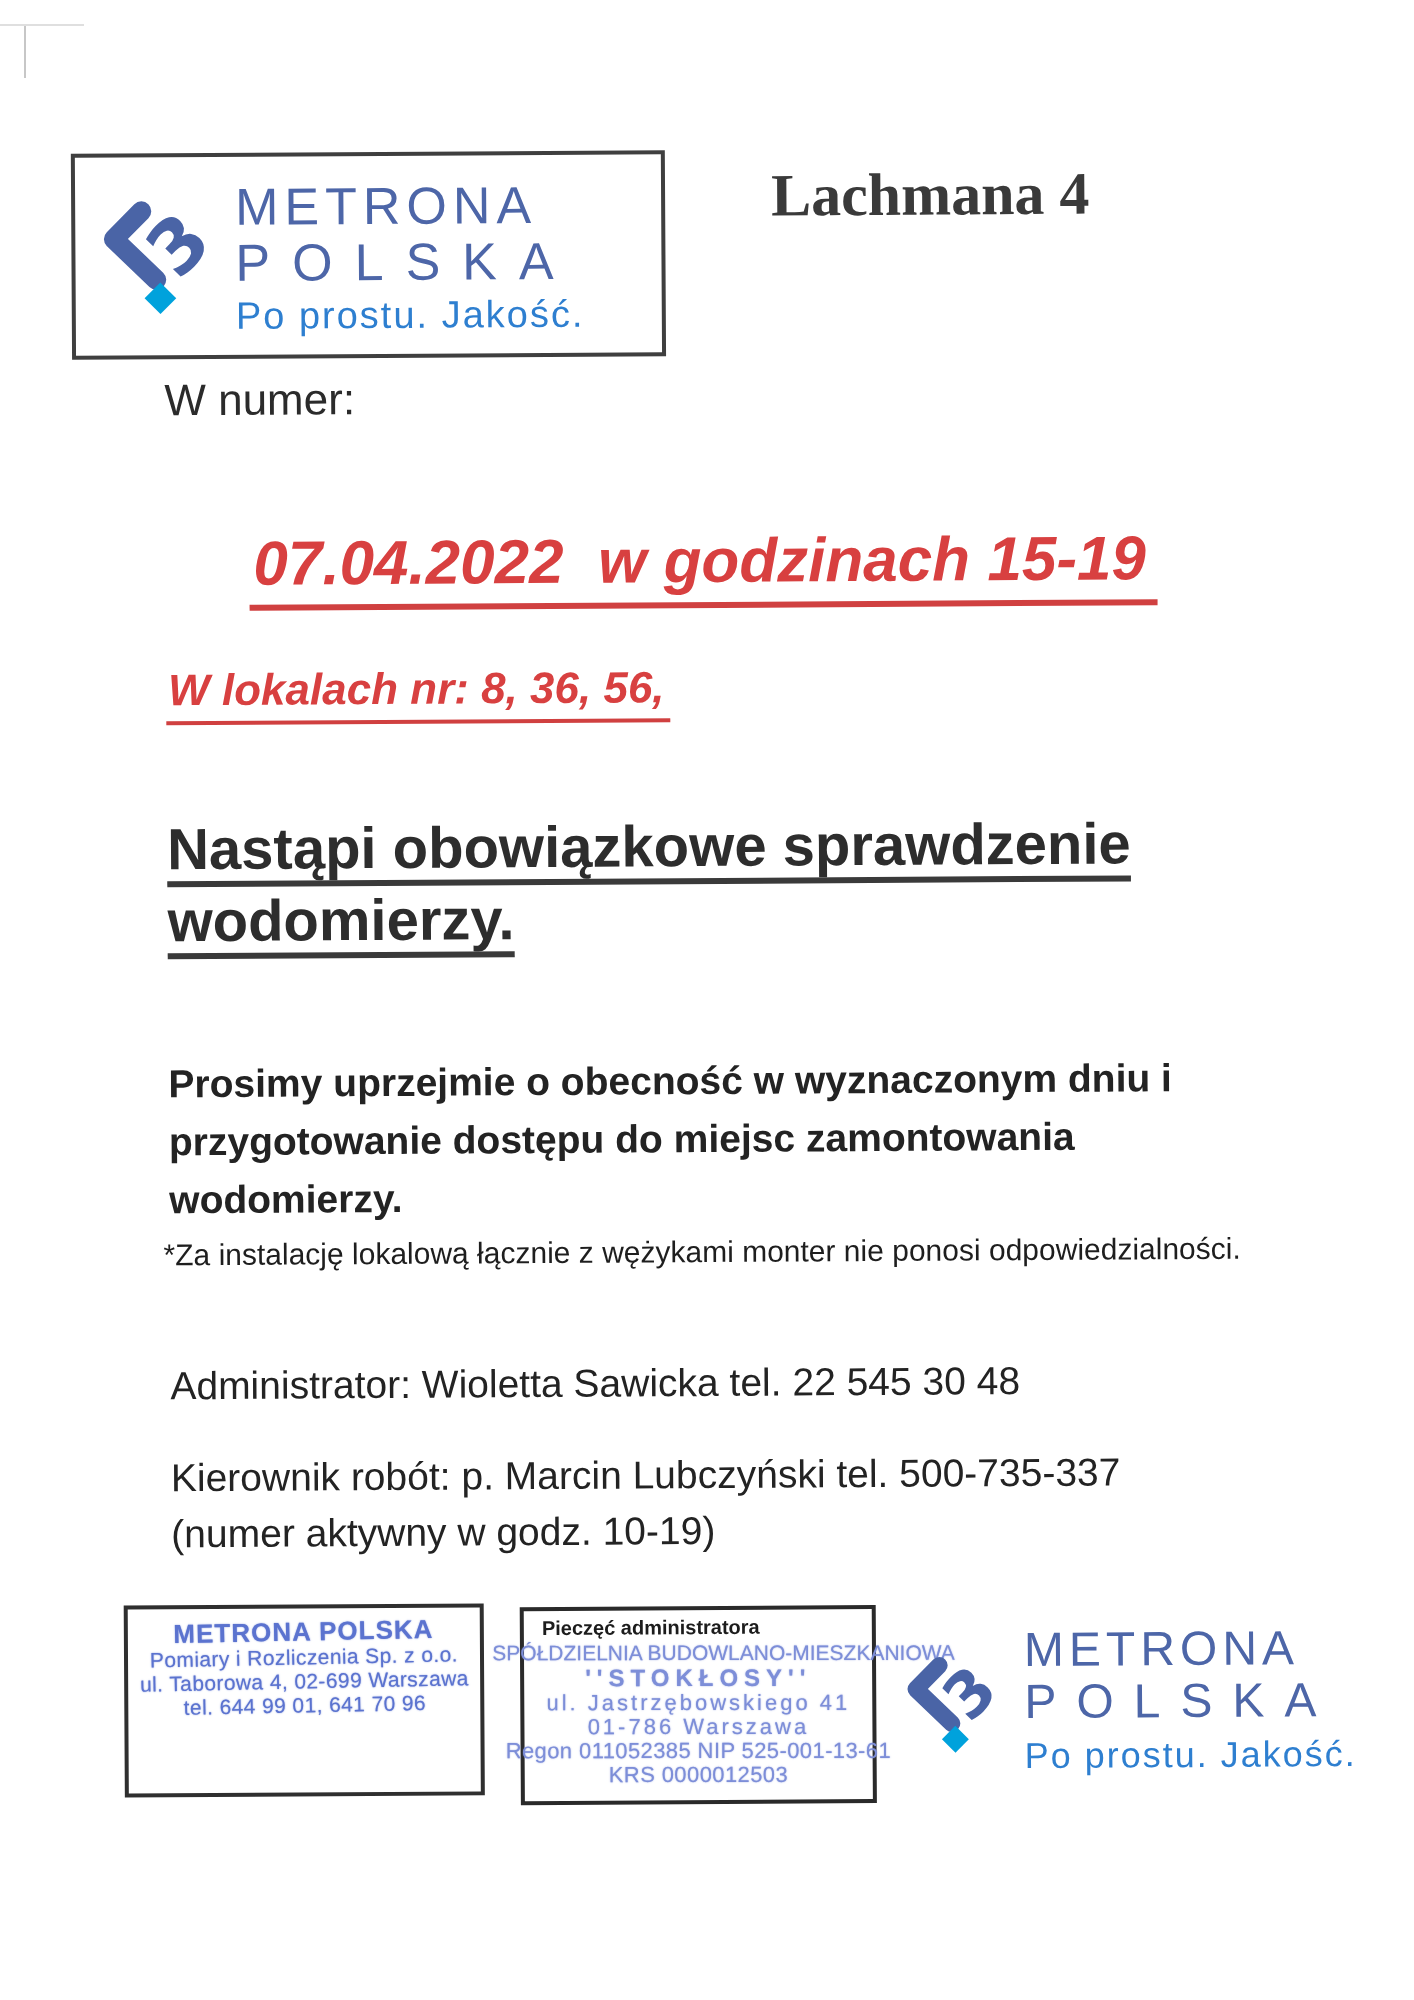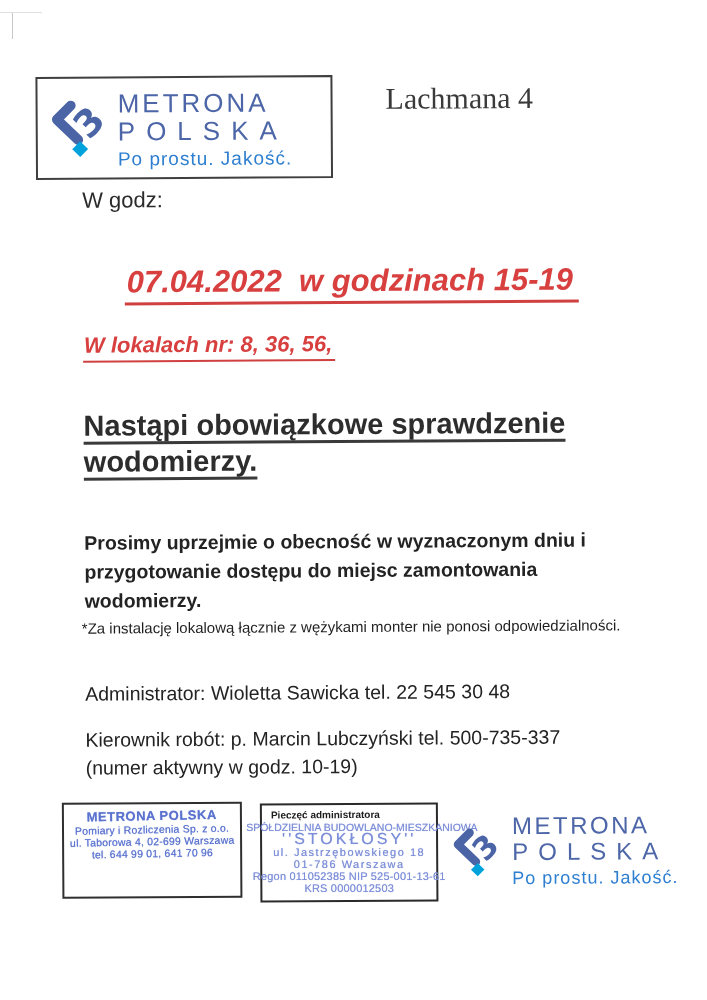--- a/index.html
+++ b/index.html
@@ -39,21 +39,21 @@
   .logo-bottom .lname.spaced{letter-spacing:10px;}
   .logo-bottom .ltag{font-size:18px;letter-spacing:1px;margin-top:3px;}
 
   .mark{fill:#4a64a6;}
   .markstroke{stroke:#4a64a6;fill:none;stroke-width:15;stroke-linecap:round;stroke-linejoin:round;}
   .diamond{fill:#00a2dc;}
 
   
   .address-title{
     position:absolute;left:388px;top:82px;
-    font-family:"Liberation Serif",serif;font-weight:normal;
+    font-family:"Liberation Serif",serif;font-weight:bold;
     font-size:30px;color:#3a3a3a;
   }
   .intro-label{position:absolute;left:84px;top:186px;font-size:22px;color:#2b2b2b;}
 
   .date-line{
     position:absolute;left:126px;top:263px;
     font-size:31px;font-weight:bold;font-style:italic;color:#d84040;
     border-bottom:3px solid #d04040;padding:0 6px 2px 2px;white-space:pre;
   }
   .locals-line{
@@ -85,21 +85,21 @@
   .stamp-left .s{font-size:10.5px;line-height:11.8px;letter-spacing:.2px;}
 
   .stamp-mid{
     position:absolute;left:258px;top:803px;width:178px;height:99px;
     border:2px solid #2a2a2a;box-sizing:border-box;
   }
   .stamp-mid .label{font-size:10px;font-weight:bold;color:#1c1c1c;margin:4px 0 1px 9px;letter-spacing:0;}
   .stamp-mid .blue{margin:0 -16px;text-align:center;color:#7d8ed8;text-shadow:0 0 0.8px rgba(125,142,216,.8);transform:rotate(0.3deg);}
   .stamp-mid .blue div{white-space:nowrap;line-height:12.3px;}
   .stamp-mid .b1{font-size:10.5px;letter-spacing:0;}
-  .stamp-mid .b2{font-size:16px;font-weight:normal;letter-spacing:3px;}
+  .stamp-mid .b2{font-size:12px;font-weight:bold;letter-spacing:3px;}
   .stamp-mid .b3,.stamp-mid .b4{font-size:11px;letter-spacing:1.5px;}
   .stamp-mid .b5,.stamp-mid .b6{font-size:11px;letter-spacing:.2px;text-align:center;}
 </style>
 </head>
 <body>
 
 <div class="page">
   <div class="artifact-h"></div>
   <div class="artifact-v"></div>
 
@@ -113,21 +113,21 @@
       </svg>
       <div class="ltxt">
         <span class="lname">METRONA</span>
         <span class="lname spaced">POLSKA</span>
         <span class="ltag">Po prostu. Jakość.</span>
       </div>
     </div>
 
     <div class="address-title">Lachmana 4</div>
 
-    <div class="intro-label">W godz:</div>
+    <div class="intro-label">W numer:</div>
     <div class="date-line">07.04.2022  w godzinach 15-19</div>
     <div class="locals-line">W lokalach nr: 8, 36, 56,</div>
     <div class="heading">Nastąpi obowiązkowe sprawdzenie wodomierzy.</div>
     <div class="body-paragraph">Prosimy uprzejmie o obecność w wyznaczonym dniu i przygotowanie dostępu do miejsc zamontowania wodomierzy.</div>
     <div class="footnote">*Za instalację lokalową łącznie z wężykami monter nie ponosi odpowiedzialności.</div>
     <div class="admin-line">Administrator: Wioletta Sawicka tel. 22 545 30 48</div>
     <div class="manager-block">
       <div>Kierownik robót: p. Marcin Lubczyński tel. 500-735-337</div>
       <div>(numer aktywny w godz. 10-19)</div>
     </div>
@@ -139,21 +139,21 @@
         <div class="s">ul. Taborowa 4, 02-699 Warszawa</div>
         <div class="s">tel. 644 99 01, 641 70 96</div>
       </div>
     </div>
 
     <div class="stamp-mid">
       <div class="label">Pieczęć administratora</div>
       <div class="blue">
         <div class="b1">SPÓŁDZIELNIA BUDOWLANO-MIESZKANIOWA</div>
         <div class="b2">''STOKŁOSY''</div>
-        <div class="b3">ul. Jastrzębowskiego 18</div>
+        <div class="b3">ul. Jastrzębowskiego 41</div>
         <div class="b4">01-786 Warszawa</div>
         <div class="b5">Regon 011052385 NIP 525-001-13-61</div>
         <div class="b6">KRS 0000012503</div>
       </div>
     </div>
 
     <div class="logo-bottom logo">
       <svg viewBox="0 0 100 100" aria-hidden="true">
         <path class="markstroke" d="M35,15 L14,36 L46,67"></path>
         <text class="mark" x="63" y="41" transform="rotate(-45 63 41)" font-family="DejaVu Sans, sans-serif" font-size="56" font-weight="bold" text-anchor="middle" dominant-baseline="central">3</text>

